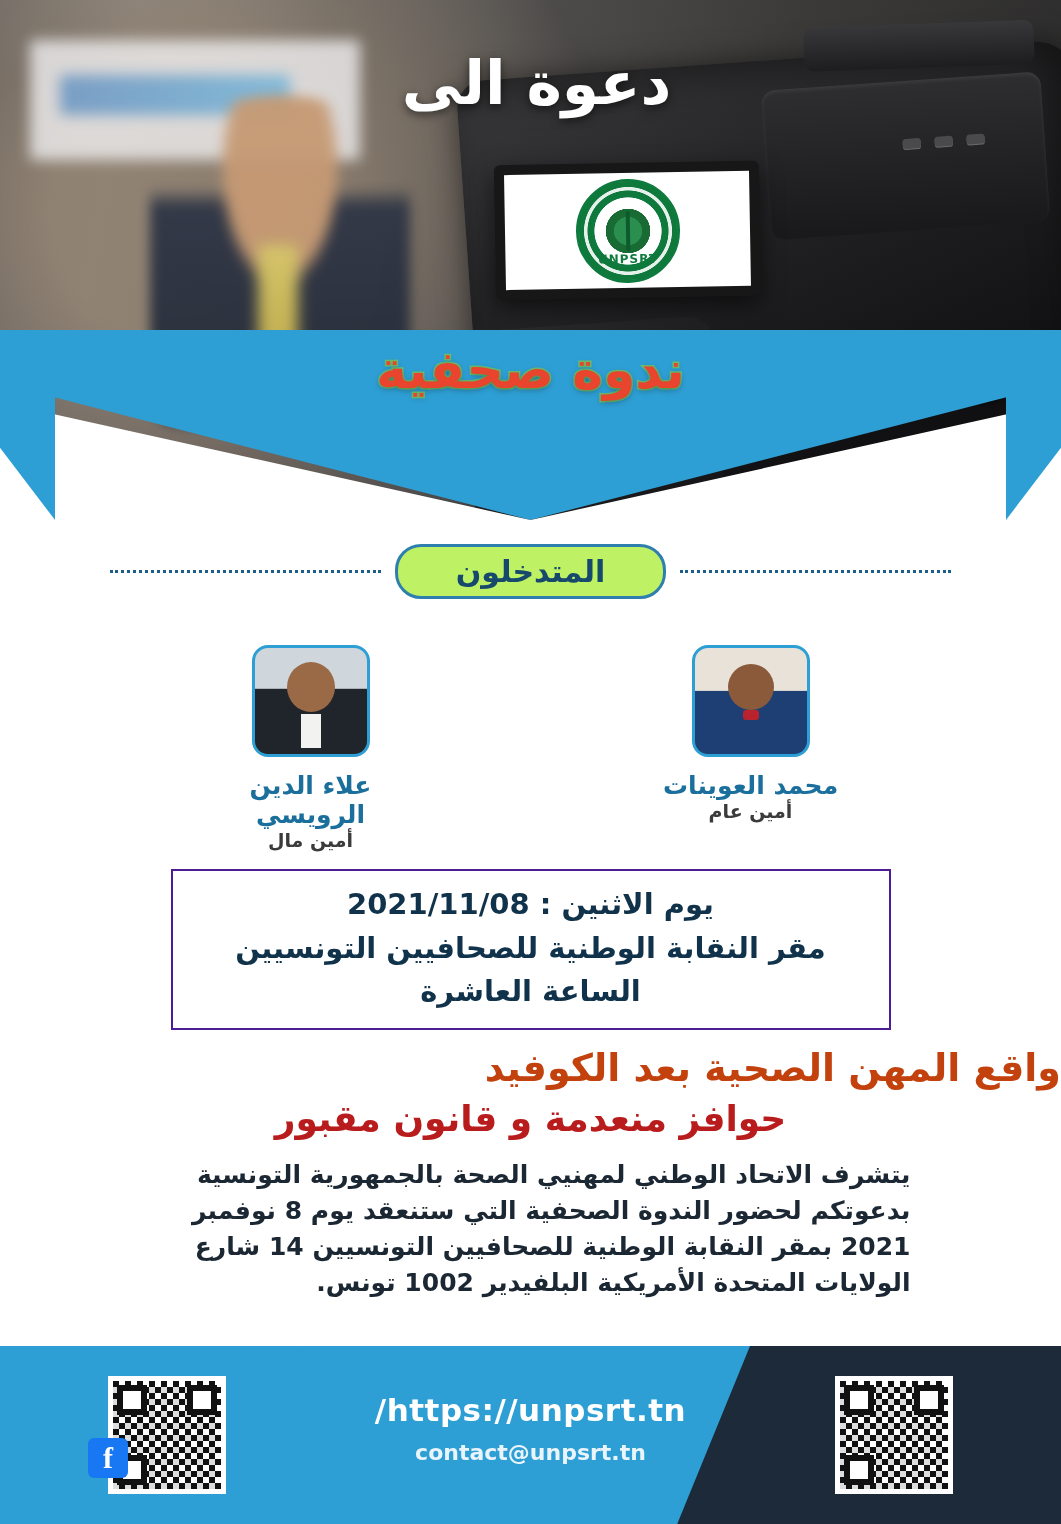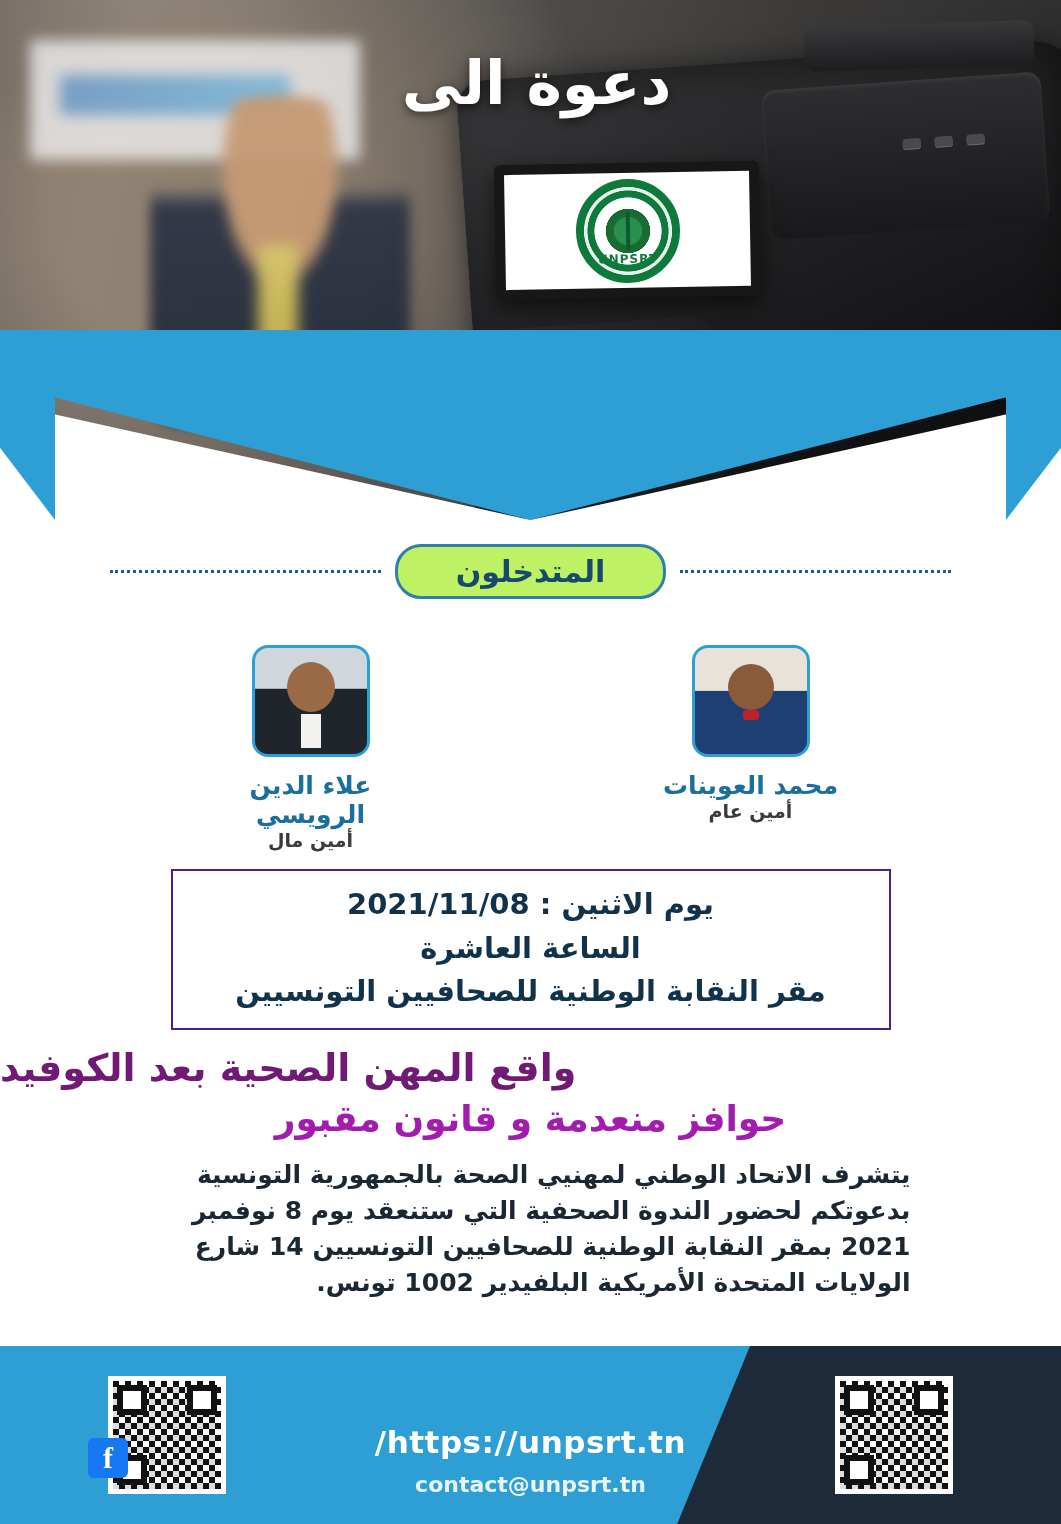--- a/index.html
+++ b/index.html
@@ -229,26 +229,26 @@
   .details-box {
     margin: 18px auto 0;
     width: 720px;
     border: 2px solid #4c1d95;
     padding: 12px 18px 14px;
     text-align:center;
   }
   .details-box .line { font-size: 29px; font-weight: 900; color:#10324a; line-height: 1.5; }
 
   .topic1 {
-    text-align:left; margin-top: 16px;
-    font-size: 38px; font-weight: 900; color:#701a75;
+    text-align:right; margin-top: 16px;
+    font-size: 38px; font-weight: 900; color:#c2410c;
   }
   .topic2 {
     text-align:center; margin-top: 8px;
-    font-size: 36px; font-weight: 900; color:#a21caf;
+    font-size: 36px; font-weight: 900; color:#b91c1c;
   }
   .body-text {
     margin: 18px auto 0; width: 760px;
     text-align:right; font-size: 25px; font-weight: 700;
     color:#1b2733; line-height: 1.45;
   }
 
   
   .footer {
     position:absolute; bottom:0; left:0; right:0;
@@ -285,21 +285,21 @@
   .fb-badge {
     position:absolute; left: 88px; top: 92px;
     width: 40px; height: 40px; border-radius: 6px;
     background: #1877f2; color:#fff; font-weight:900; font-size: 30px;
     display:flex; align-items:center; justify-content:center;
     font-family: "Liberation Serif", serif;
   }
   .footer-center {
     position:absolute; left:0; right:0; top: 46px; text-align:center;
   }
-  .site-url { font-size: 31px; font-weight: 900; color:#ffffff; letter-spacing: .5px; margin-top: 32px; }
+  .site-url { font-size: 31px; font-weight: 900; color:#ffffff; letter-spacing: .5px; }
   .site-mail { margin-top: 12px; font-size: 22px; font-weight: 700; color:#e9f4fb; }
 </style>
 </head>
 <body>
 
 <div class="poster">
 
   <div class="hero">
     <div class="hero-photo"></div>
     <div class="hero-banner"></div>
@@ -329,20 +329,21 @@
 
     <div class="hero-title">دعوة الى</div>
 
     <div class="chevron-wrap">
       <div class="chev-band"></div>
       <div class="chev-band inner"></div>
       <div class="chev-left"></div>
       <div class="chev-right"></div>
     </div>
 
+    <div class="conf-title">ندوة صحفية</div>
   </div>
 
   <div class="speakers-head">
     <div class="dots"></div>
     <div class="head-pill">المتدخلون</div>
     <div class="dots"></div>
   </div>
 
   <div class="speakers">
     <div class="speaker">
@@ -352,22 +353,22 @@
     </div>
     <div class="speaker">
       <div class="avatar av2"></div>
       <div class="sp-name">علاء الدين الرويسي</div>
       <div class="sp-role">أمين مال</div>
     </div>
   </div>
 
   <div class="details-box">
     <div class="line">يوم الاثنين : 2021/11/08</div>
+    <div class="line">مقر النقابة الوطنية للصحافيين التونسيين</div>
     <div class="line">الساعة العاشرة</div>
-    <div class="line">مقر النقابة الوطنية للصحافيين التونسيين</div>
   </div>
 
   <div class="topic1">واقع المهن الصحية بعد الكوفيد</div>
   <div class="topic2">حوافز منعدمة و قانون مقبور</div>
 
   <div class="body-text">يتشرف الاتحاد الوطني لمهنيي الصحة بالجمهورية التونسية بدعوتكم لحضور الندوة الصحفية التي ستنعقد يوم 8 نوفمبر 2021 بمقر النقابة الوطنية للصحافيين التونسيين 14 شارع الولايات المتحدة الأمريكية البلفيدير 1002 تونس.</div>
 
   <div class="footer">
     <div class="blue-band"></div>
     <div class="blue-band b2"></div>

